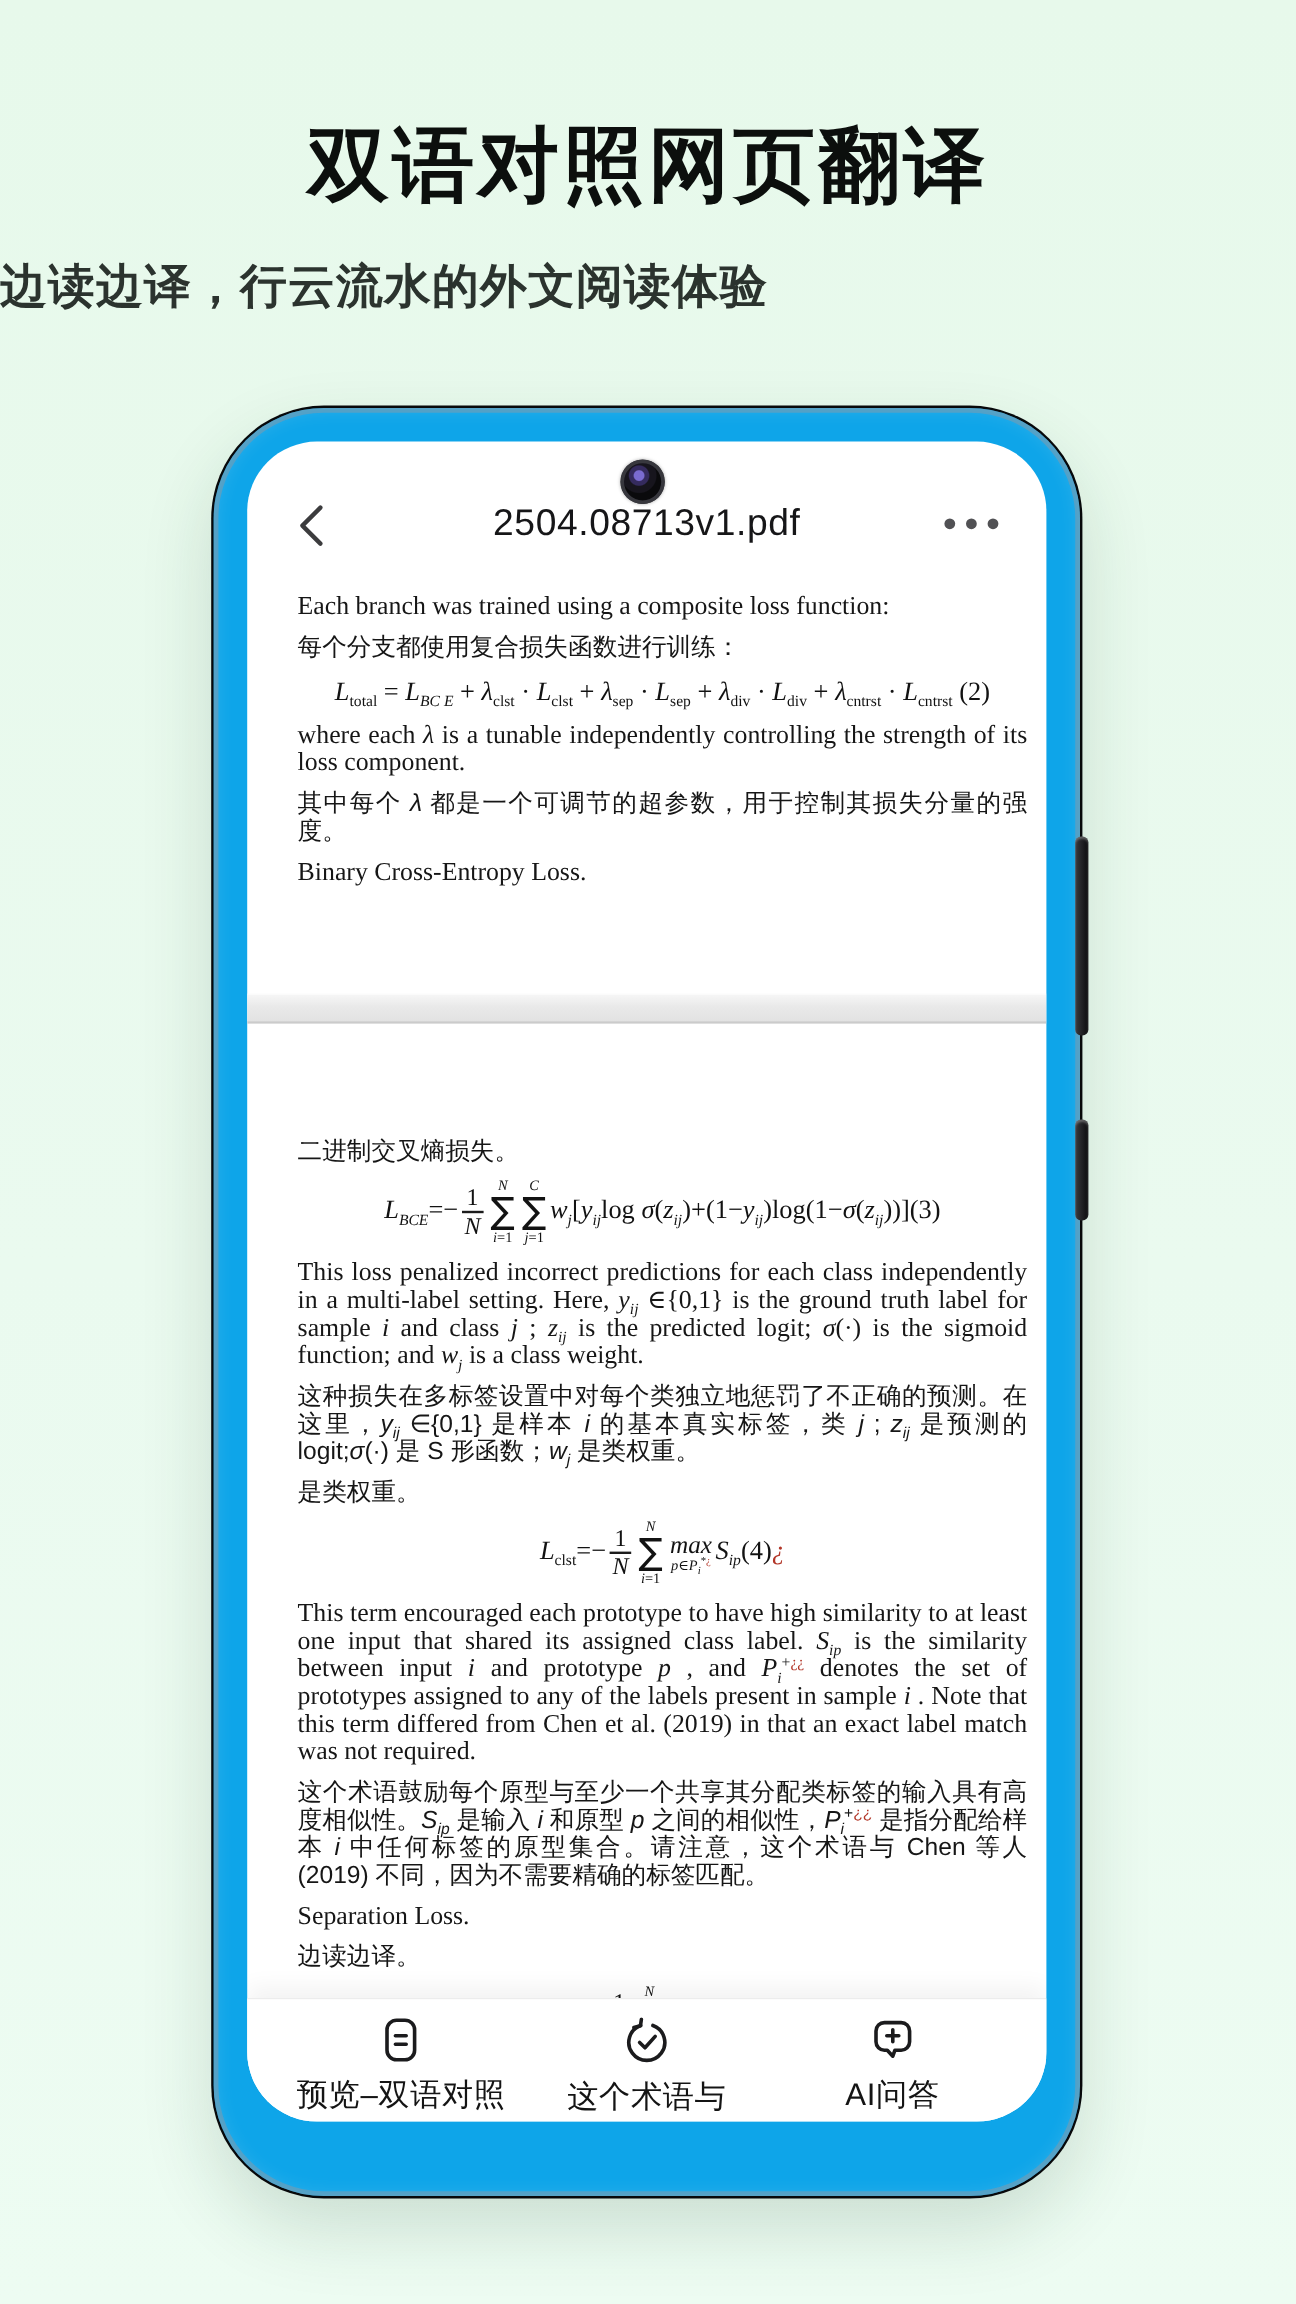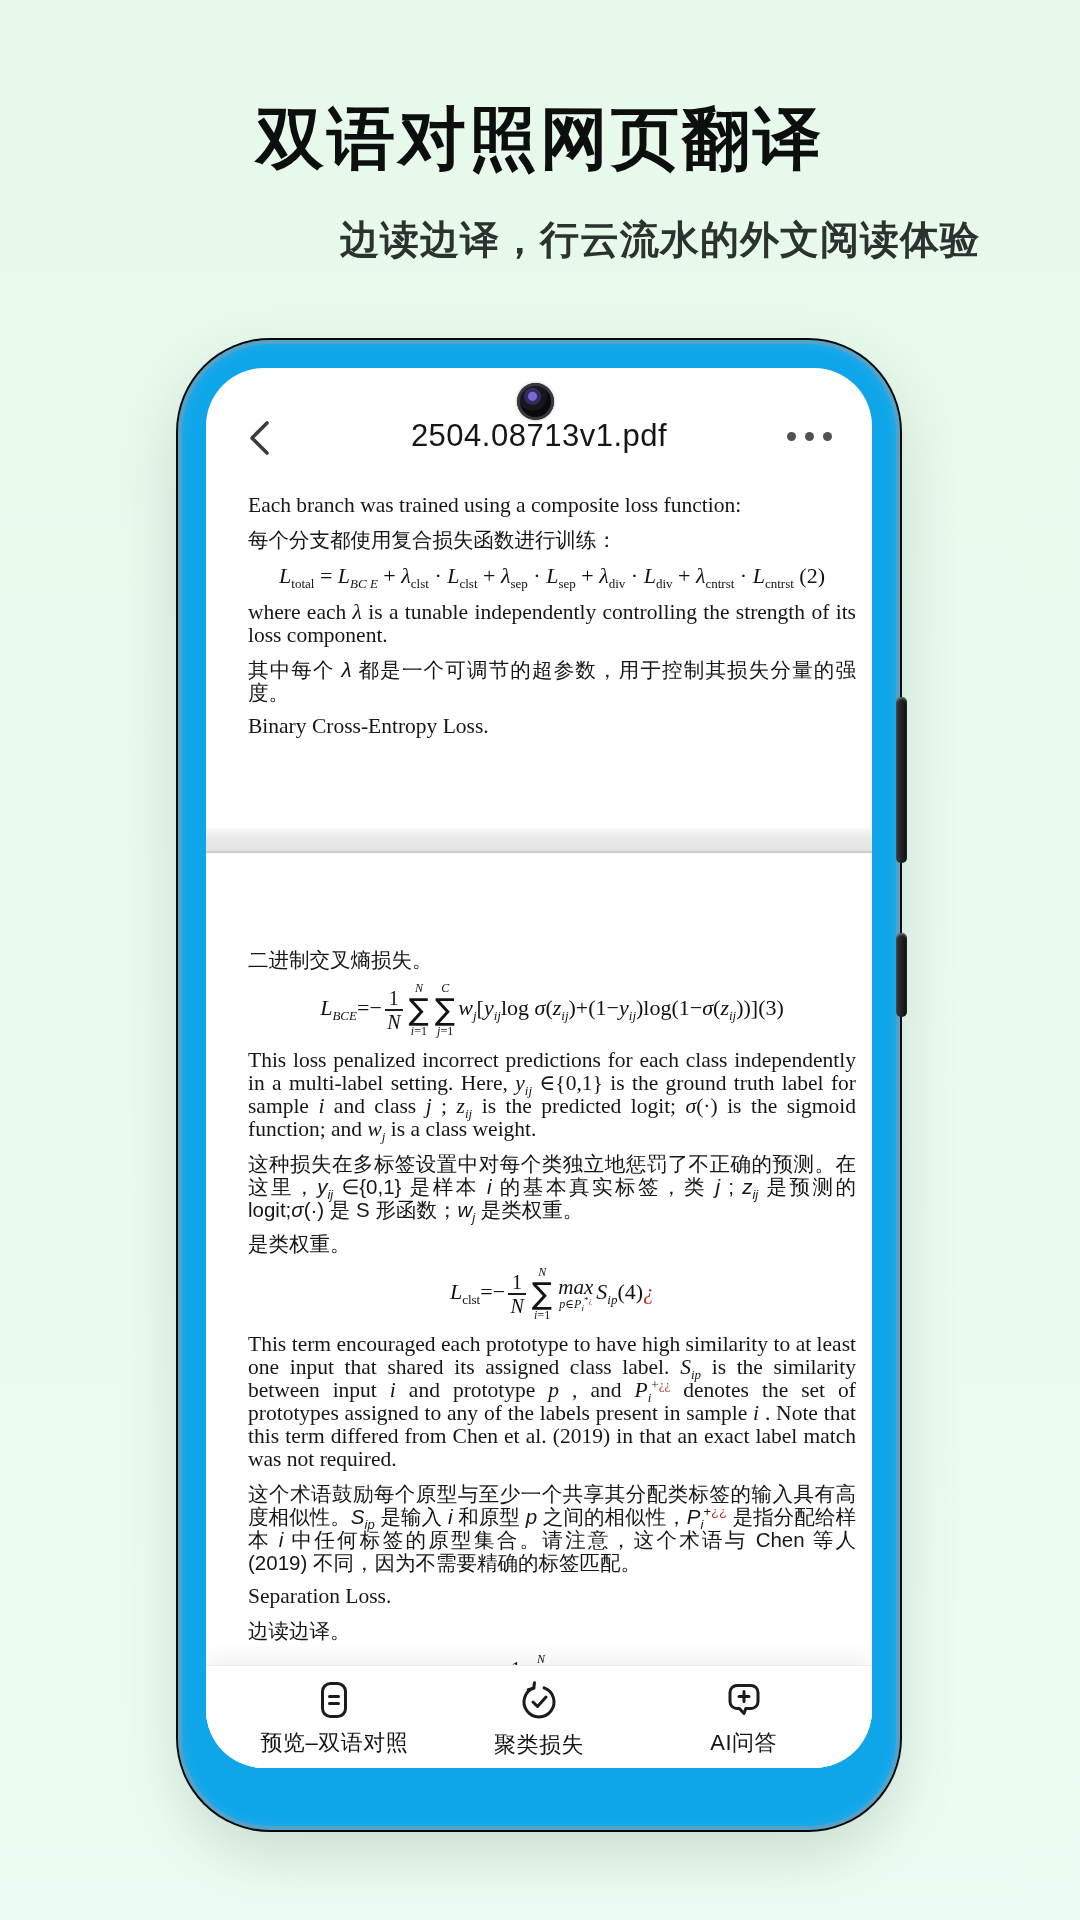--- a/index.html
+++ b/index.html
@@ -9,21 +9,21 @@
     font-family:"Liberation Sans",sans-serif;color:#1a1a1a;
   }
   
   .hero-title{
     position:absolute;top:100px;left:0;width:1080px;margin:0;
     text-align:center;font-size:68px;line-height:76px;font-weight:900;
     letter-spacing:3px;color:#0c0f0d;
   }
   .hero-sub{
     position:absolute;top:216px;left:0;width:980px;
-    text-align:right;font-size:39px;line-height:48px;font-weight:600;
+    text-align:left;font-size:39px;line-height:48px;font-weight:600;
     color:#2b332e;letter-spacing:1px;
   }
   
   .phone{
     position:absolute;left:178px;top:340px;width:722px;height:1490px;
     background:#0ea5e9;border-radius:92px;
     box-shadow:
       0 0 0 2px #07080a,
       inset 0 0 0 4px rgba(150,150,158,.45),
       inset 0 0 18px rgba(255,255,255,.16),
@@ -87,21 +87,21 @@
   
   .toolbar{
     position:absolute;left:0;right:0;bottom:0;height:102px;background:#fff;
     display:flex;padding:0 26px;
     box-shadow:0 -1px 0 #ececec, 0 -10px 18px rgba(0,0,0,.05);
   }
   .tb-item{
     flex:1;display:flex;flex-direction:column;align-items:center;
     padding-top:15px;gap:9px;cursor:pointer;
   }
-  .tb-label{font-size:22px;font-weight:500;color:#141414;letter-spacing:.5px;white-space:nowrap;}
+  .tb-label{font-size:26px;font-weight:500;color:#141414;letter-spacing:.5px;white-space:nowrap;}
   .ic{stroke:#1b1b1d;fill:none;stroke-width:3;stroke-linecap:round;stroke-linejoin:round;}
 </style>
 </head>
 <body>
 
 <h1 class="hero-title">双语对照网页翻译</h1>
 <div class="hero-sub">边读边译，行云流水的外文阅读体验</div>
 
 <div class="phone">
   <span class="side-btn vol"></span>
@@ -176,21 +176,21 @@
           <path class="ic" d="M13.5 15.5 h9 M13.5 22.5 h9"></path>
         </svg>
         <div class="tb-label">预览–双语对照</div>
       </div>
       <div class="tb-item">
         <svg width="40" height="40" viewBox="0 0 40 40">
           <path class="ic" d="M25.1 6.9 A 15 15 0 1 1 14.9 6.9"></path>
           <path class="ic" d="M15.5 1.8 L14.7 7.2 L9.2 8.6"></path>
           <path class="ic" d="M14 21 l4.5 4.5 L27 16"></path>
         </svg>
-        <div class="tb-label">聚类损失</div>
+        <div class="tb-label">这个术语与</div>
       </div>
       <div class="tb-item">
         <svg width="38" height="38" viewBox="0 0 38 38">
           <path class="ic" d="M12 4.5 h14 a7 7 0 0 1 7 7 v9 a7 7 0 0 1 -7 7 h-5.2 l-1.8 5 l-4.6 -5 h-2.4 a7 7 0 0 1 -7 -7 v-9 a7 7 0 0 1 7 -7 z"></path>
           <path class="ic" d="M19 10.5 v10 M14 15.5 h10"></path>
         </svg>
         <div class="tb-label">AI问答</div>
       </div>
     </div>
   </div>

